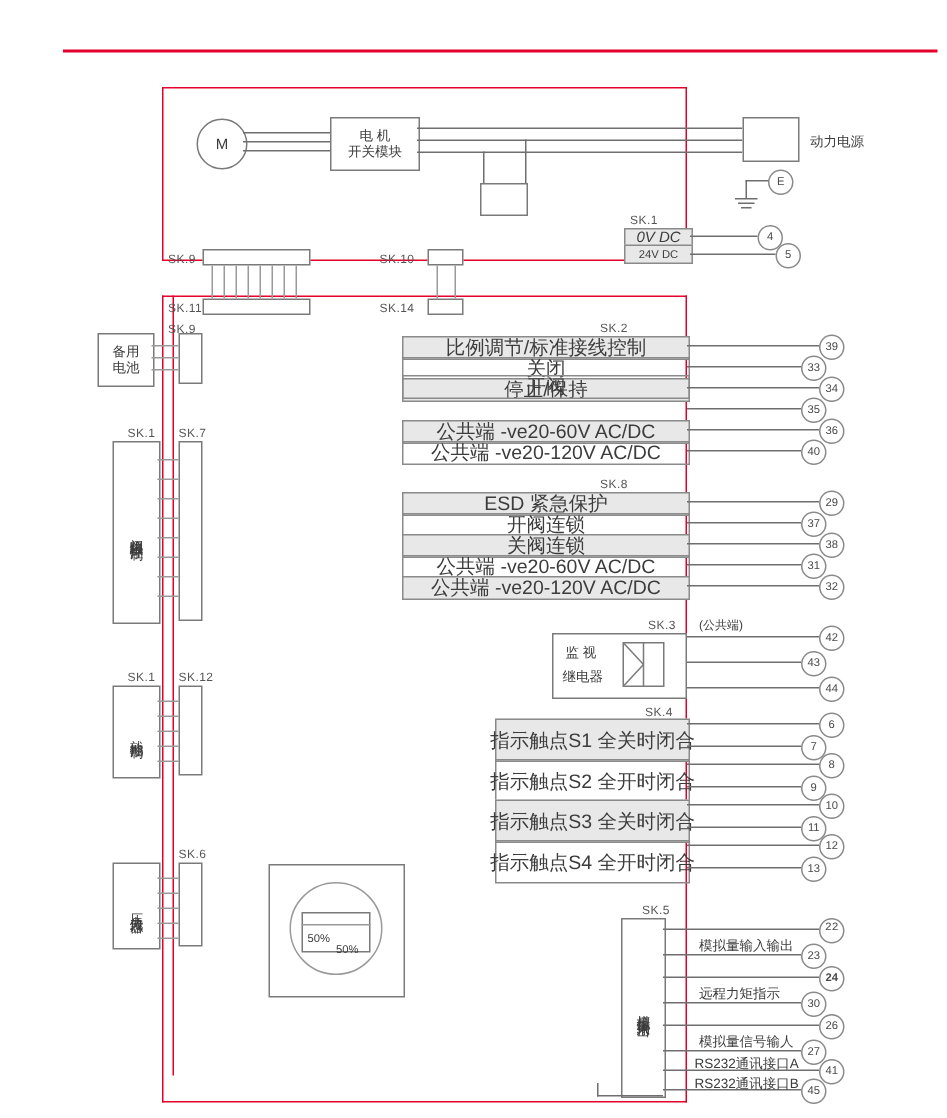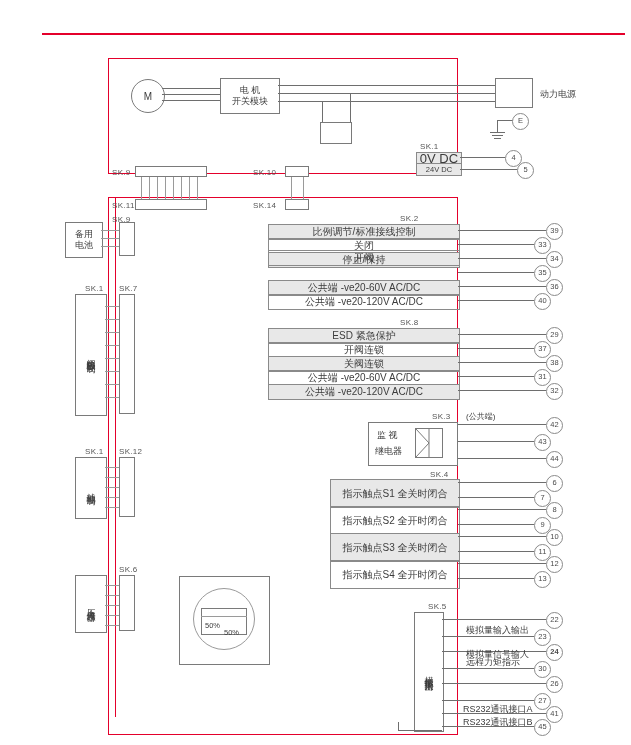--- a/index.html
+++ b/index.html
@@ -35,21 +35,21 @@
   
   .term{
     position:absolute;width:15px;height:15px;border-radius:50%;
     border:1px solid #8a8a8a;background:#fff;
     font-size:7.5px;color:#4a4a4a;text-align:center;line-height:13px;
   }
 
   
   .rowbox{
     position:absolute;border:1px solid #8a8a8a;
-    font-size:10px;color:#3c3c3c;text-align:center;
+    font-size:13px;color:#3c3c3c;text-align:center;
     display:flex;align-items:center;justify-content:center;
     white-space:nowrap;
   }
 
   
   .vbox{
     position:absolute;border:1px solid #7a7a7a;background:#fff;
     font-size:9px;color:#3c3c3c;
     display:flex;align-items:center;justify-content:center;
   }
@@ -113,21 +113,21 @@
 <div class="box abs" style="left:320px;top:122px;width:32px;height:22px;"></div>
 
 <div class="abs wire" style="left:497px;top:120px;width:1px;height:12px;"></div>
 <div class="abs wire" style="left:497px;top:120px;width:20px;"></div>
 <div class="abs wire" style="left:490px;top:132px;width:15px;"></div>
 <div class="abs wire" style="left:492px;top:135px;width:11px;"></div>
 <div class="abs wire" style="left:494px;top:138px;width:7px;"></div>
 <div class="term" style="left:512px;top:113px;">E</div>
 
 <div class="sk" style="left:420px;top:142px;">SK.1</div>
-<div class="rowbox gray" style="left:416px;top:152px;width:44px;height:11px;font-size:13px;">0V DC</div>
+<div class="rowbox gray" style="left:416px;top:152px;width:44px;height:11px;font-size:10px;font-style:italic;">0V DC</div>
 <div class="rowbox gray" style="left:416px;top:163px;width:44px;height:11px;font-size:7.5px;">24V DC</div>
 <div class="abs wire" style="left:460px;top:157px;width:45px;"></div>
 <div class="abs wire" style="left:460px;top:169px;width:57px;"></div>
 <div class="term" style="left:505px;top:150px;">4</div>
 <div class="term" style="left:517px;top:162px;">5</div>
 
 <div class="sk" style="left:112px;top:168px;">SK.9</div>
 <div class="box abs" style="left:135px;top:166px;width:72px;height:11px;"></div>
 <div class="sk" style="left:112px;top:201px;text-align:center;">SK.11</div>
 <div class="box abs" style="left:135px;top:199px;width:72px;height:11px;"></div>
@@ -294,25 +294,25 @@
 <div class="abs wire" style="left:442px;top:636px;width:92px;"></div>
 <div class="abs wire" style="left:442px;top:651px;width:104px;"></div>
 <div class="abs wire" style="left:442px;top:668px;width:92px;"></div>
 <div class="abs wire" style="left:442px;top:683px;width:104px;"></div>
 <div class="abs wire" style="left:442px;top:700px;width:92px;"></div>
 <div class="abs wire" style="left:442px;top:713px;width:104px;"></div>
 <div class="abs wire" style="left:442px;top:726px;width:92px;"></div>
 
 <div class="plain" style="left:466px;top:624px;">模拟量输入输出</div>
 <div class="plain" style="left:466px;top:656px;">远程力矩指示</div>
-<div class="plain" style="left:466px;top:648px;">模拟量信号输人</div>
+<div class="plain" style="left:466px;top:688px;">模拟量信号输人</div>
 <div class="plain" style="left:463px;top:703px;">RS232通讯接口A</div>
 <div class="plain" style="left:463px;top:716px;">RS232通讯接口B</div>
 
-<div class="term" style="left:546px;top:612px;">22</div>
+<div class="term" style="left:546px;top:612px;font-family:Liberation Mono, monospace;">22</div>
 <div class="term" style="left:534px;top:629px;">23</div>
 <div class="term" style="left:546px;top:644px;font-weight:bold;">24</div>
 <div class="term" style="left:534px;top:661px;">30</div>
 <div class="term" style="left:546px;top:676px;">26</div>
 <div class="term" style="left:534px;top:693px;">27</div>
 <div class="term" style="left:546px;top:706px;">41</div>
 <div class="term" style="left:534px;top:719px;">45</div>
 
 <div class="abs wire" style="left:398px;top:730px;width:44px;"></div>
 <div class="abs wire" style="left:398px;top:722px;width:1px;height:9px;"></div>

